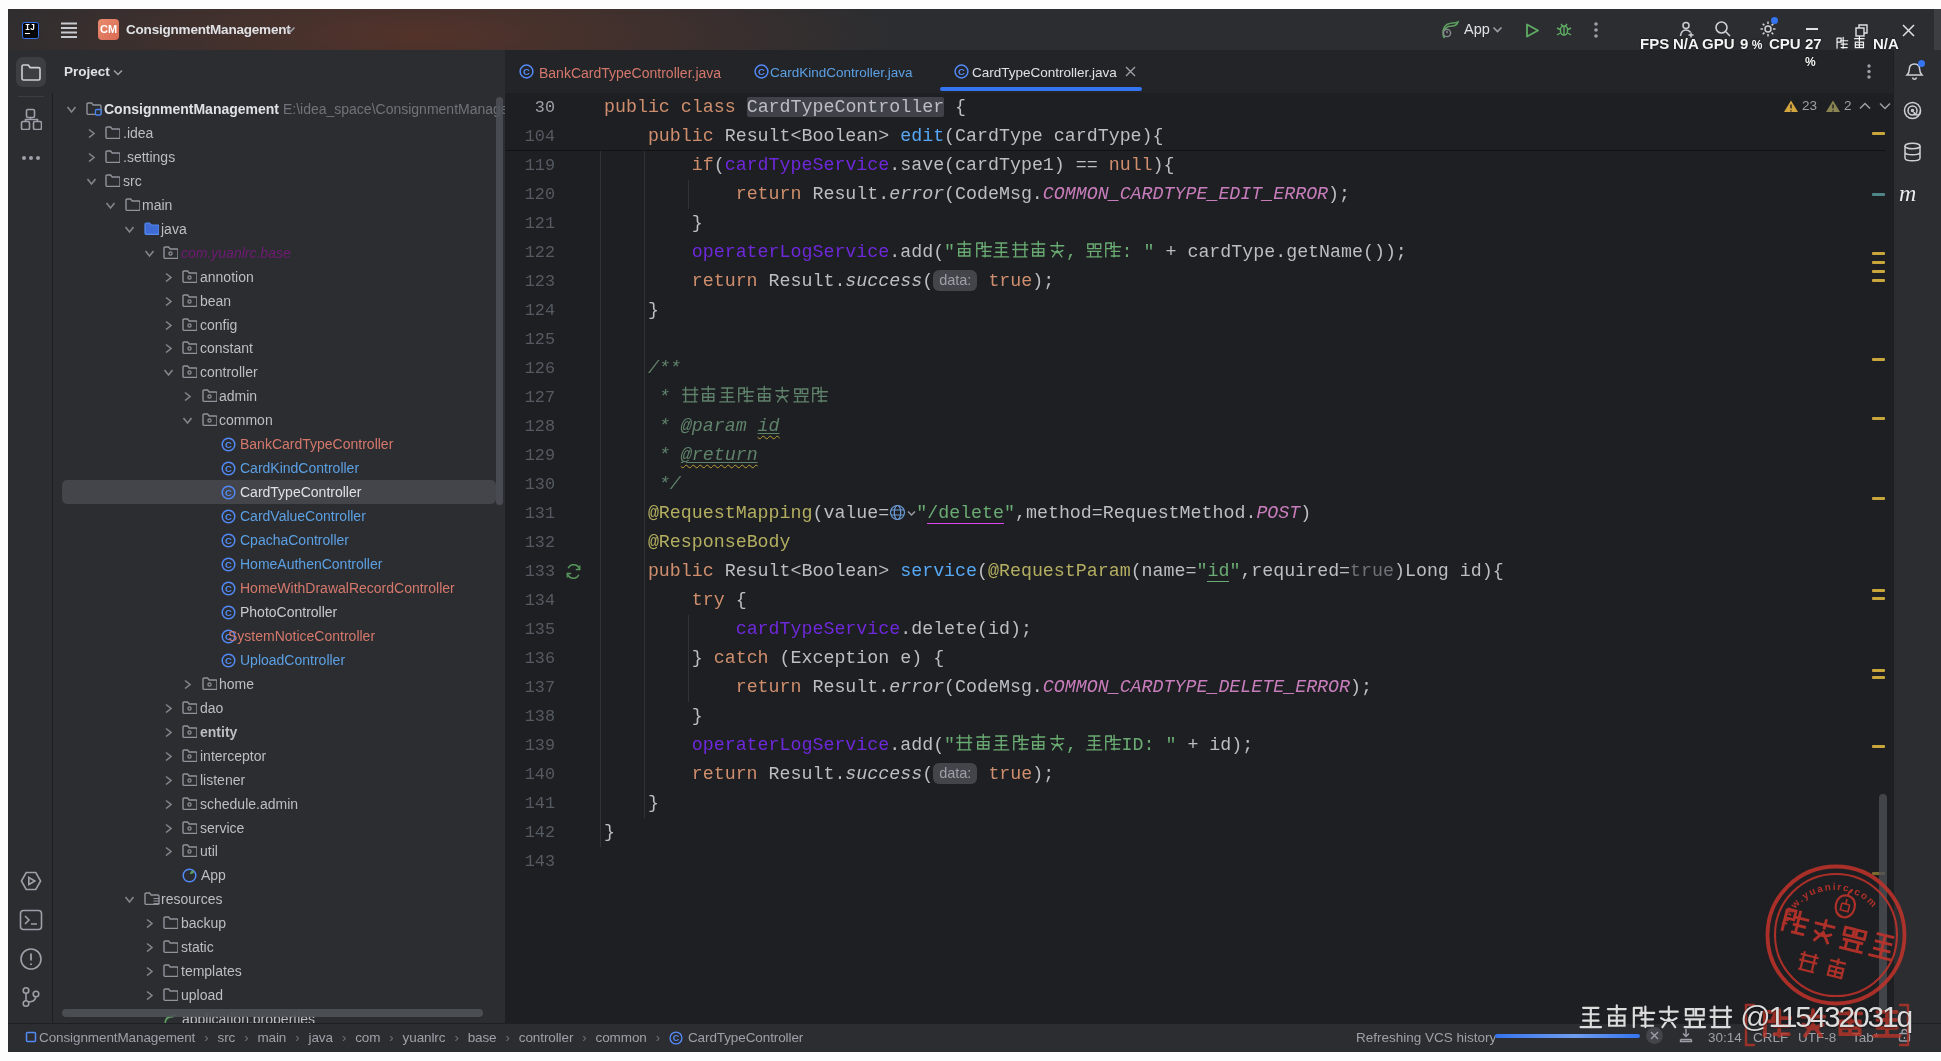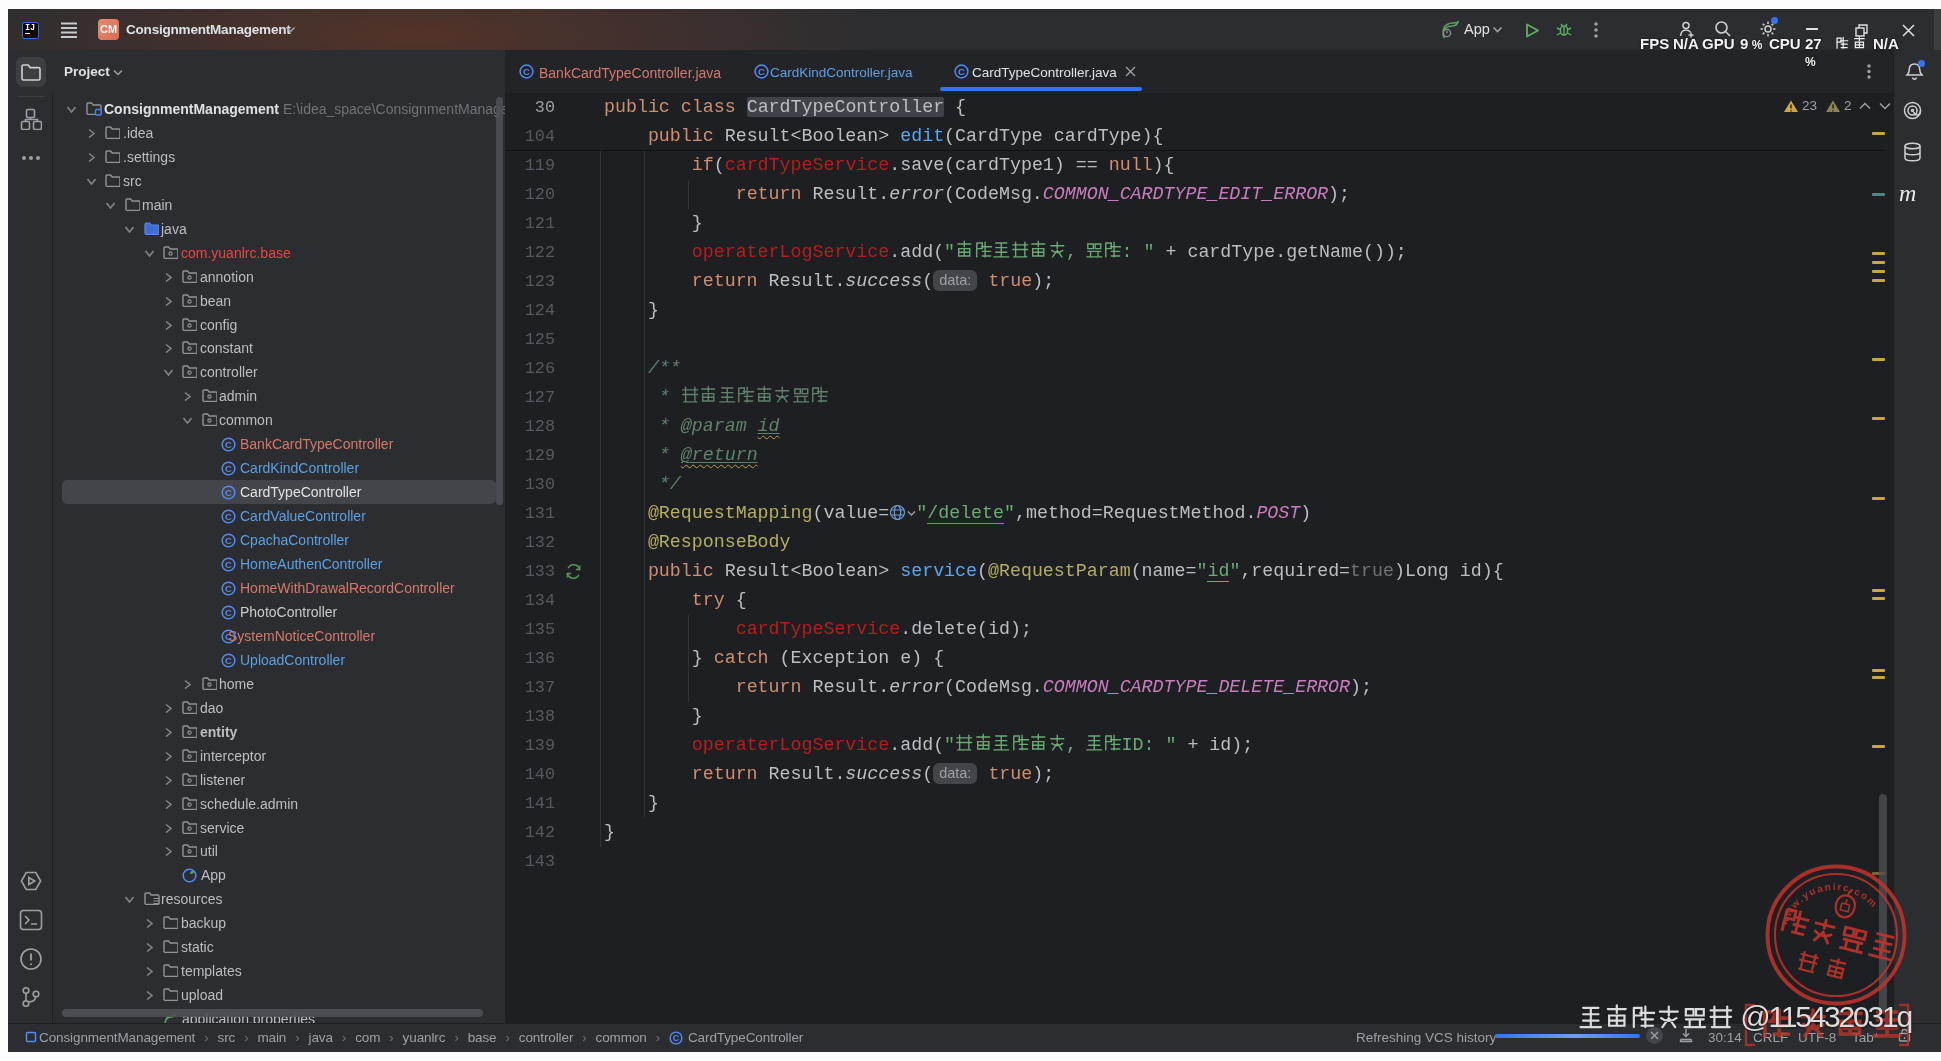--- a/index.html
+++ b/index.html
@@ -17,21 +17,21 @@
 .ic{position:absolute}
 .trow{position:absolute;height:24px;line-height:24px;font-size:14px;color:#bcbec4;white-space:nowrap}
 .lb{position:absolute;top:0}
 .bs{color:#6f737a;margin:0 9px;font-size:13px}
 .tchev{position:absolute;top:7px;width:10px;height:10px}
 .ticon{position:absolute;top:5px;width:15px;height:14px}
 .cl{position:absolute;left:498px;width:1380px;height:29px;line-height:29px;font-family:"Liberation Mono",monospace;font-size:18.3px;white-space:pre;color:#bcbec4}
 .ln{position:absolute;left:0;top:0;width:57px;text-align:right;color:#555a62;font-size:16.8px}
 .cd{position:absolute;left:106px;top:0}
 .k{color:#cf8e6d}
-.f{color:#b91c1c}
+.f{color:#6d28d9}
 .m{color:#56a8f5}
 .s{color:#6aab73}
 .a{color:#b3ae60}
 .cst{color:#c77dbb;font-style:italic}
 .it{font-style:italic}
 .d{color:#5f826b;font-style:italic}
 .dim{color:#6e7177}
 .pill{display:inline-block;background:#43454a;color:#9da0a8;font-family:"Liberation Sans",sans-serif;font-size:14.5px;border-radius:6px;padding:0 6px;height:21px;line-height:21px;vertical-align:1px;font-style:normal}
 .cj{display:inline-block;width:18.5px;height:19px;vertical-align:-2px}
 .cj svg{width:100%;height:100%;stroke:currentColor;fill:none;stroke-width:1.5;stroke-linecap:round}
@@ -325,21 +325,21 @@
 <div class="trow" style="left:0;top:241px;width:497px">
       <svg class="tchev" style="left:144px" width="11" height="10" fill="none" stroke="#81858c" stroke-width="1.6">
         <path d="M1.5 3l4 5 4-5"></path>
       </svg>
       <span class="ticon" style="left:163px">
         <svg width="15" height="13" fill="none" stroke="#90939a" stroke-width="1.4">
           <path d="M1 11.2V2.2c0-.7.5-1.2 1.2-1.2h3.4l1.6 2h6.6c.7 0 1.2.5 1.2 1.2v7c0 .7-.5 1.2-1.2 1.2H2.2C1.5 12.4 1 11.9 1 11.2z"></path>
           <circle cx="7.5" cy="7.5" r="1.6" stroke-width="1.2"></circle>
         </svg>
       </span>
-      <span class="lb" style="left:181px;color:#ef4444;">com.yuanlrc.base</span>
+      <span class="lb" style="left:181px;color:#701a75;font-style:italic;">com.yuanlrc.base</span>
     </div>
 <div class="trow" style="left:0;top:265px;width:497px">
       <svg class="tchev" style="left:163px" width="10" height="11" fill="none" stroke="#81858c" stroke-width="1.6">
         <path d="M3 1.5l5 4-5 4"></path>
       </svg>
       <span class="ticon" style="left:182px">
         <svg width="15" height="13" fill="none" stroke="#90939a" stroke-width="1.4">
           <path d="M1 11.2V2.2c0-.7.5-1.2 1.2-1.2h3.4l1.6 2h6.6c.7 0 1.2.5 1.2 1.2v7c0 .7-.5 1.2-1.2 1.2H2.2C1.5 12.4 1 11.9 1 11.2z"></path>
           <circle cx="7.5" cy="7.5" r="1.6" stroke-width="1.2"></circle>
         </svg>

